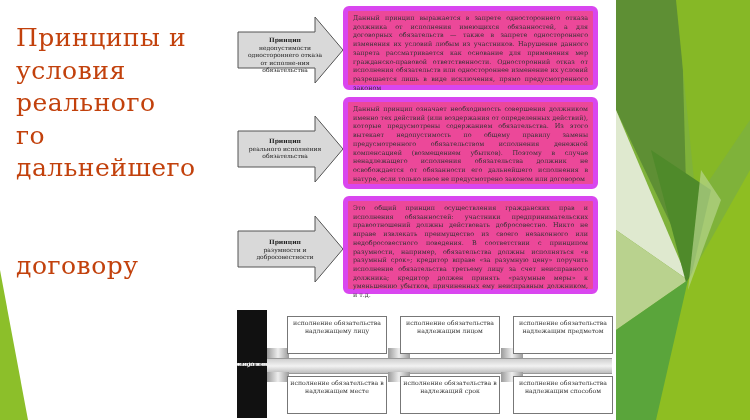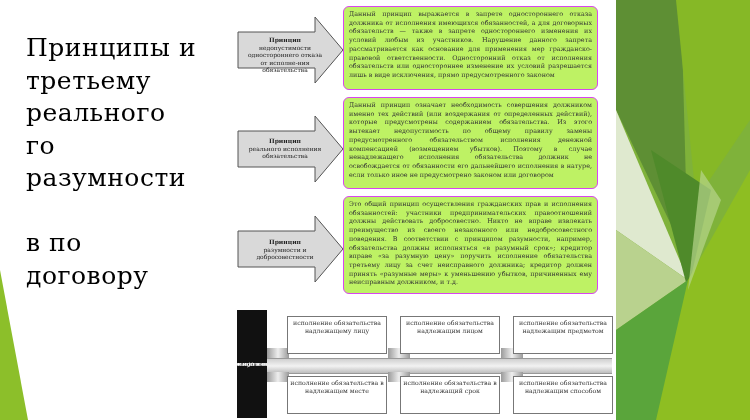--- a/index.html
+++ b/index.html
@@ -6,39 +6,39 @@
     body {
       width: 750px; height: 420px; position: relative; overflow: hidden;
       background: #ffffff;
       font-family: "DejaVu Serif", serif;
     }
     .slide { position: absolute; inset: 0; }
     .left-deco { position: absolute; left: 0; top: 0; width: 40px; height: 420px; }
     .right-deco { position: absolute; left: 616px; top: 0; width: 134px; height: 420px; }
     .title {
       position: absolute; left: 16px; top: 22px; width: 215px;
-      color: #000000;
+      color: #c2410c;
       font-family: "DejaVu Serif", serif;
       font-size: 25px; line-height: 32.5px;
       letter-spacing: 0.5px;
-      margin: 10px; font-weight: normal;
+      margin: 0; font-weight: normal;
     }
     .diagram { position: absolute; left: 230px; top: 0; width: 386px; height: 420px; }
     .row { position: absolute; left: 0; width: 386px; }
     .arrow-wrap { position: absolute; left: 7px; width: 108px; height: 70px; }
     .arrow-wrap svg { position: absolute; left: 0; top: 0; }
     .arrow-label {
       position: absolute; left: 8px; width: 80px; text-align: center;
       font-family: "DejaVu Serif", serif; font-size: 6px; line-height: 7.5px; color: #222;
     }
     .arrow-label .strong { font-weight: bold; display: block; }
     .desc {
       position: absolute; left: 113px; width: 255px;
-      border: 1px solid #d946ef; border-radius: 6px;
-      background: #bef264;
+      border: 5px solid #d946ef; border-radius: 6px;
+      background: #ec4899;
       padding: 3px 5px;
       font-family: "DejaVu Serif", serif; font-size: 6.4px; line-height: 8.7px; color: #333;
       text-align: justify; box-sizing: border-box;
     }
     .conds { position: absolute; left: 7px; top: 310px; width: 375px; height: 108px; }
     .conds .vlabel {
       position: absolute; left: 0; top: 0; width: 30px; height: 108px; background: #111;
     }
     .conds .vlabel span {
       position: absolute; left: 50%; top: 50%; transform: translate(-50%, -50%) rotate(-90deg);
@@ -76,26 +76,26 @@
     <polygon points="0,110 72,280 0,230" fill="#dfe9cf"></polygon>
     <polygon points="0,230 72,280 0,330" fill="#b9d28e"></polygon>
     <polygon points="35,150 95,190 72,290" fill="#4f8a2a"></polygon>
     <polygon points="0,330 72,280 50,420 0,420" fill="#5aa53b"></polygon>
     <polygon points="72,280 134,170 134,420 40,420" fill="#8ebe22"></polygon>
     <polygon points="85,170 105,200 72,290" fill="#b6d48c" opacity="0.7"></polygon>
   </svg>
 
   <h1 class="title">
     <span>Принципы и</span><br>
-    <span>третьему</span><br>
+    <span>условия</span><br>
     <span>реального</span><br>
     <span>го</span><br>
-    <span>разумности</span><br>
+    <span>дальнейшего</span><br>
     <br>
-    <span>в по</span><br>
+    <br>
     <span>договору</span>
   </h1>
 
   <div class="diagram">
 
     <div class="row" style="top:0;">
       <div class="arrow-wrap" style="top:15px;">
         <svg width="108" height="70" viewBox="0 0 108 70">
           <polygon points="1,17 78,17 78,2 106,35 78,68 78,53 1,53" fill="#d9d9d9" stroke="#555" stroke-width="1"></polygon>
         </svg>

